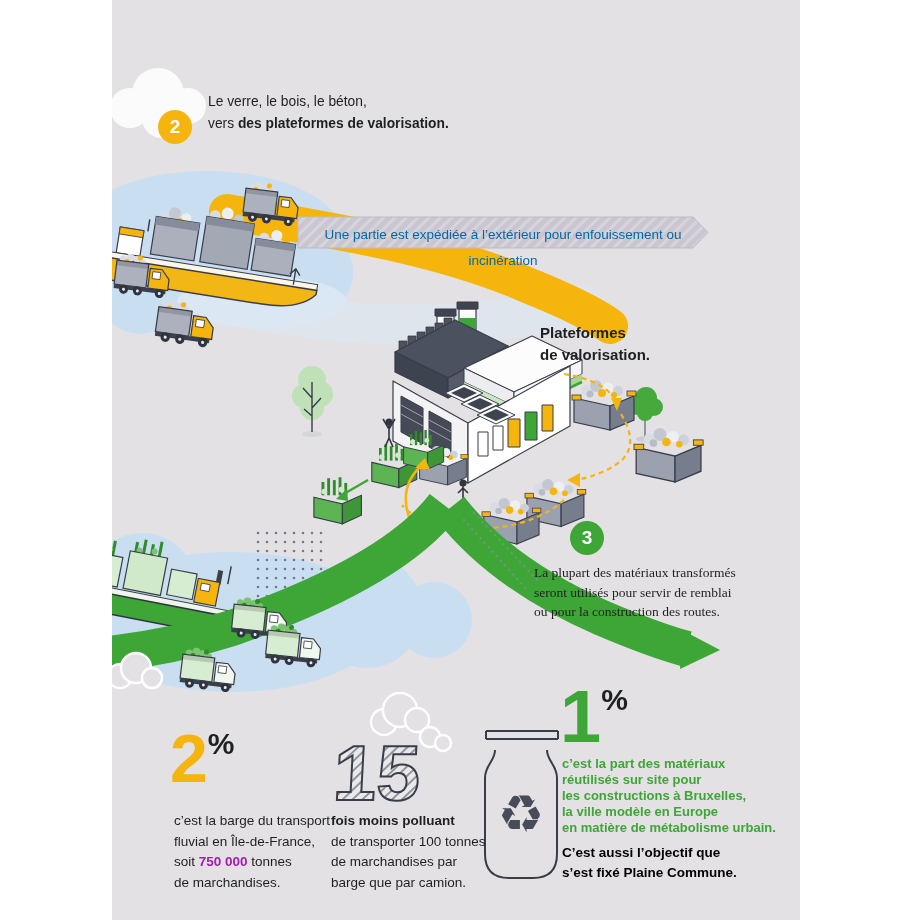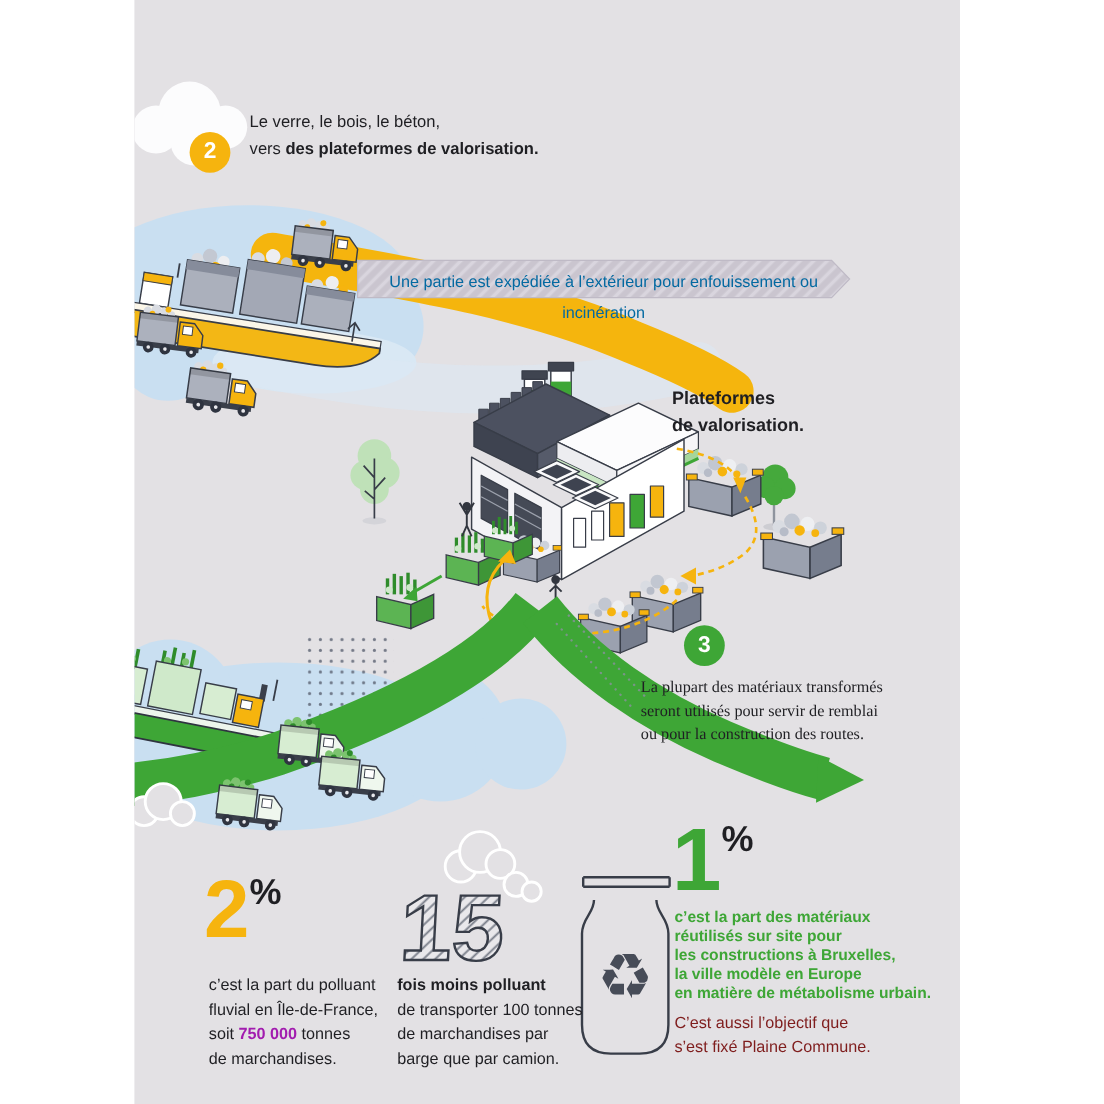--- a/index.html
+++ b/index.html
@@ -19,21 +19,21 @@
   .platform-label{font-size:15px;line-height:22px;font-weight:bold;}
   .step3-text{font-size:13.5px;line-height:19.5px;}
   .bignum{display:flex;align-items:flex-start;line-height:1;}
   .bignum .val{font-weight:bold;font-size:68px;letter-spacing:-2px;}
   .bignum .unit{font-weight:bold;font-size:30px;color:#1F1F23;margin-top:5px;margin-left:2px;}
   .v-yellow{color:#F6B40E;}
   .v-green{color:#3EA636;}
   .stat-text{font-size:13.5px;line-height:20.5px;}
   .hl-yellow{color:#a21caf;font-weight:bold;}
   .green-lines{font-size:13px;line-height:16px;font-weight:bold;color:#3EA636;}
-  .black-tail{font-size:13.5px;line-height:20px;margin-top:7px;font-weight:normal;color:#7f1d1d;}
+  .black-tail{font-size:13.5px;line-height:20px;margin-top:7px;font-weight:bold;color:#000000;}
 </style>
 </head>
 <body>
 
 <div class="panel">
 
   <svg width="688" height="920" viewBox="0 0 688 920">
     <defs>
       <pattern id="hatchBanner" width="8" height="8" patternUnits="userSpaceOnUse" patternTransform="rotate(45)">
         <rect width="8" height="8" fill="#CAC5CF"></rect>
@@ -323,40 +323,40 @@
   <div class="abs step-circle c-yellow" style="left:46px;top:110px;">
     <span>2</span>
   </div>
   <div class="abs para" style="left:96px;top:91px;width:280px;">
     <div>Le verre, le bois, le béton,</div>
     <div><span>vers </span><span class="bold">des plateformes de valorisation.</span></div>
   </div>
 
   <div class="abs banner-label" style="left:192px;top:222px;width:398px;">Une partie est expédiée à l’extérieur pour enfouissement ou incinération</div>
 
-  <div class="abs platform-label" style="left:448px;top:322px;">
+  <div class="abs platform-label" style="left:428px;top:322px;">
     <div>Plateformes</div>
     <div>de valorisation.</div>
   </div>
 
   <div class="abs step-circle c-green" style="left:458px;top:521px;">
     <span>3</span>
   </div>
   <div class="abs step3-text" style="left:422px;top:563px;width:250px;font-family:Liberation Serif, serif;">
     <div>La plupart des matériaux transformés</div>
     <div>seront utilisés pour servir de remblai</div>
     <div>ou pour la construction des routes.</div>
   </div>
 
   <div class="abs bignum" style="left:58px;top:724px;">
     <span class="val v-yellow">2</span>
     <span class="unit">%</span>
   </div>
   <div class="abs stat-text" style="left:62px;top:811px;width:200px;">
-    <div>c’est la part du polluant</div>
+    <div>c’est la barge du transport</div>
     <div>fluvial en Île-de-France,</div>
     <div><span>soit </span><span class="hl-yellow">750 000</span><span> tonnes</span></div>
     <div>de marchandises.</div>
   </div>
 
   <div class="abs stat-text" style="left:219px;top:811px;width:190px;">
     <div class="bold">fois moins polluant</div>
     <div>de transporter 100 tonnes</div>
     <div>de marchandises par</div>
     <div>barge que par camion.</div>

